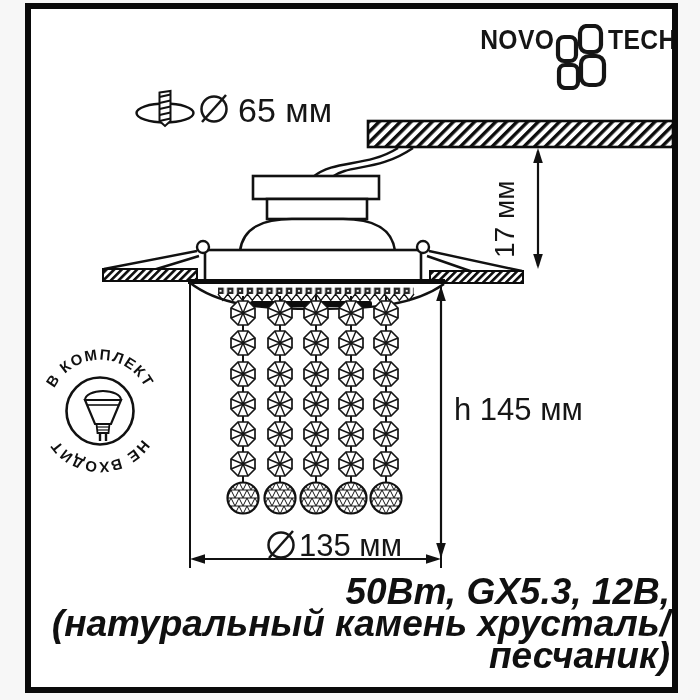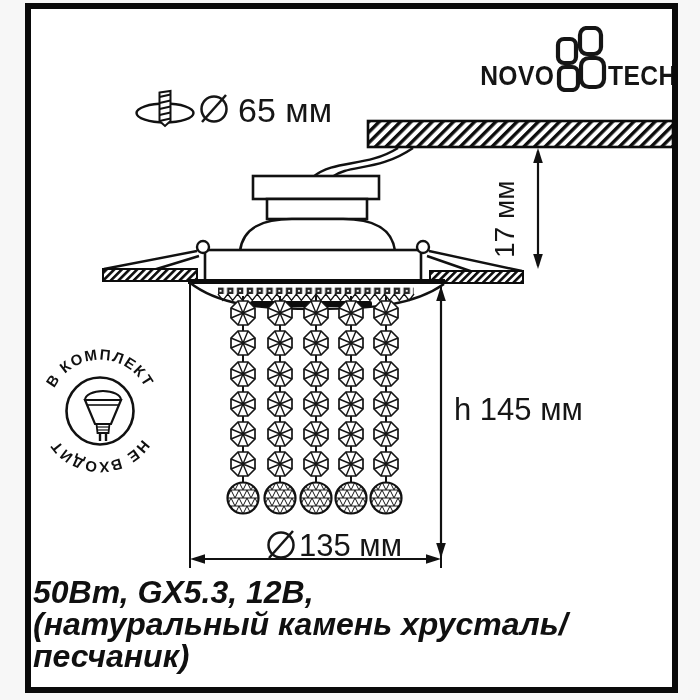--- a/index.html
+++ b/index.html
@@ -14,33 +14,33 @@
     position:absolute;left:25px;top:3px;width:653px;height:690px;
     box-sizing:border-box;border:6px solid #0a0a0a;background:transparent;
     z-index:10;pointer-events:none;
   }
   .sheet{
     position:absolute;left:25px;top:3px;width:653px;height:690px;background:#ffffff;z-index:1;
   }
   svg.diagram{position:absolute;left:0;top:0;z-index:5;}
   .logo{
     position:absolute;left:470px;top:24px;height:68px;z-index:6;
-    display:flex;align-items:flex-end;
+    display:flex;align-items:flex-start;
   }
   .logo .word{
     font-weight:bold;font-size:28px;letter-spacing:0.5px;color:#151515;
     transform:scaleX(.88);
   }
   .logo .word.left{transform-origin:right center;}
   .logo .word.right{transform-origin:left center;}
   .logo .mark{margin:0 1px;}
   .caption{
     position:absolute;left:33px;top:576px;width:637px;z-index:6;
-    text-align:left;font-weight:bold;font-style:italic;
-    font-size:32px;line-height:32px;color:#101010;
+    text-align:right;font-weight:bold;font-style:italic;
+    font-size:37px;line-height:32px;color:#101010;
   }
   .dimtext{font-size:31px;fill:#161616;}
   .dimtext-small{font-size:28px;fill:#161616;}
   .stamptext{font-size:15px;font-weight:bold;letter-spacing:1.5px;fill:#101010;}
 </style>
 </head>
 <body>
 
 <div class="sheet"></div>
 

